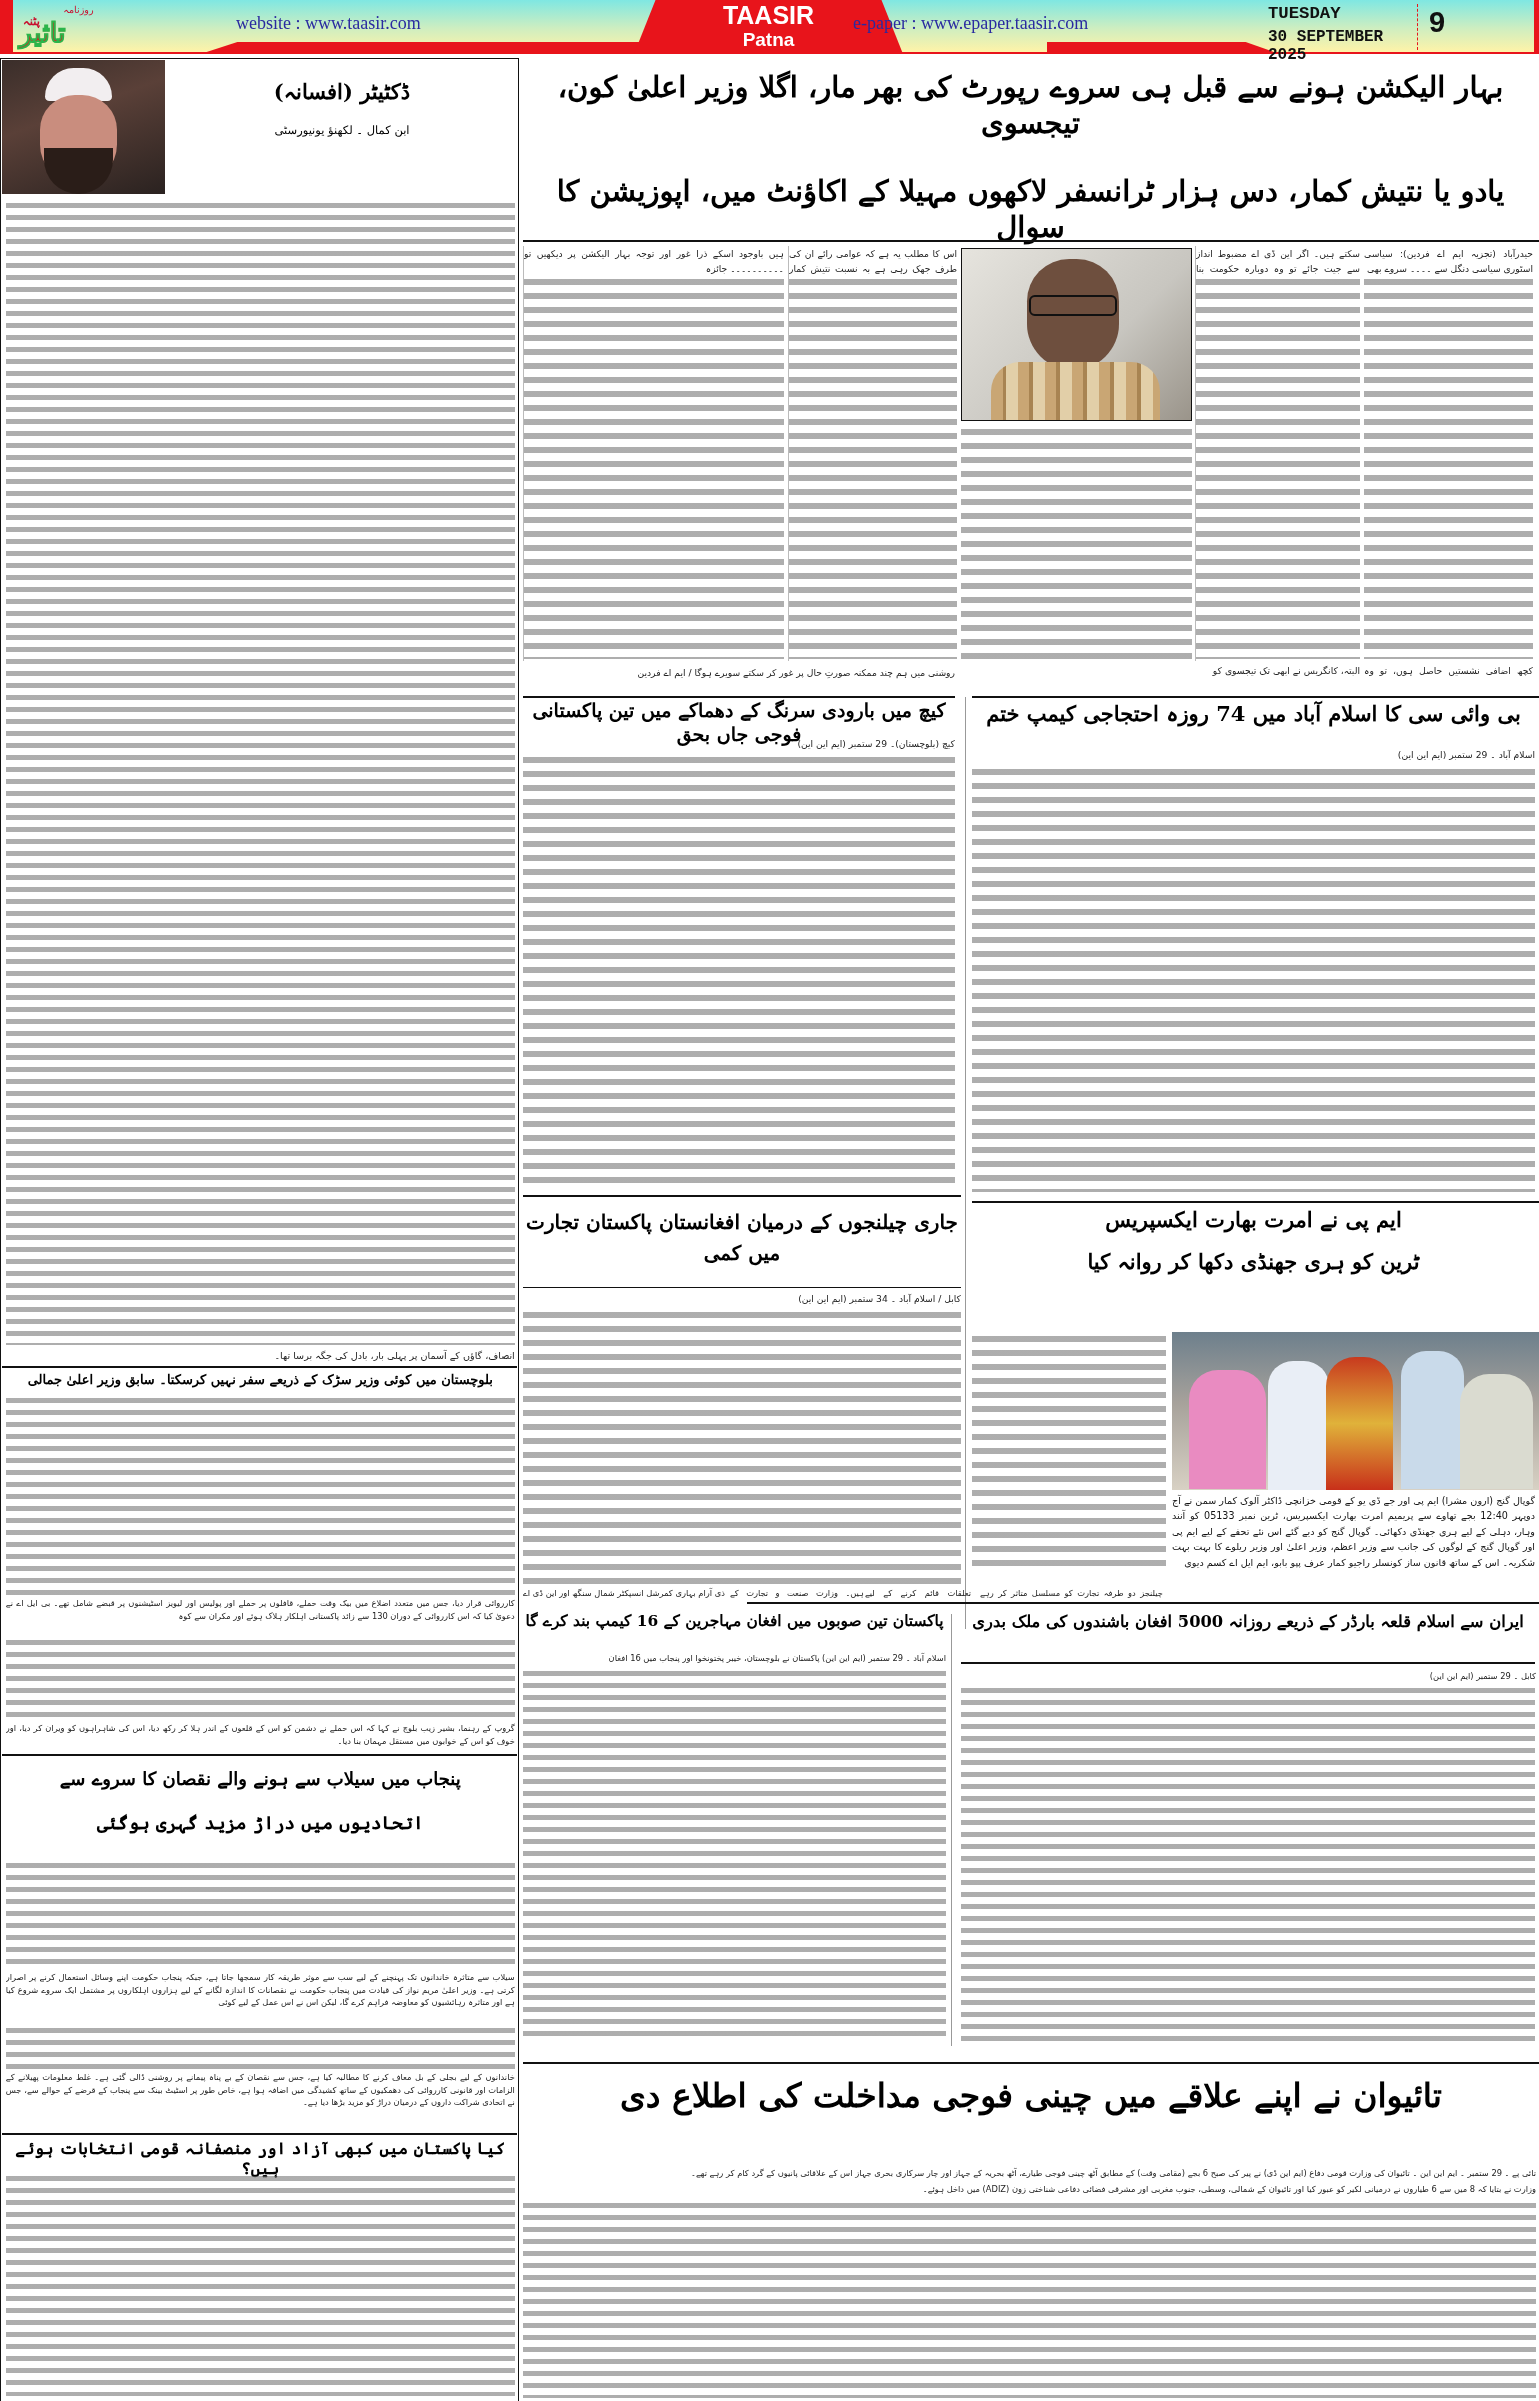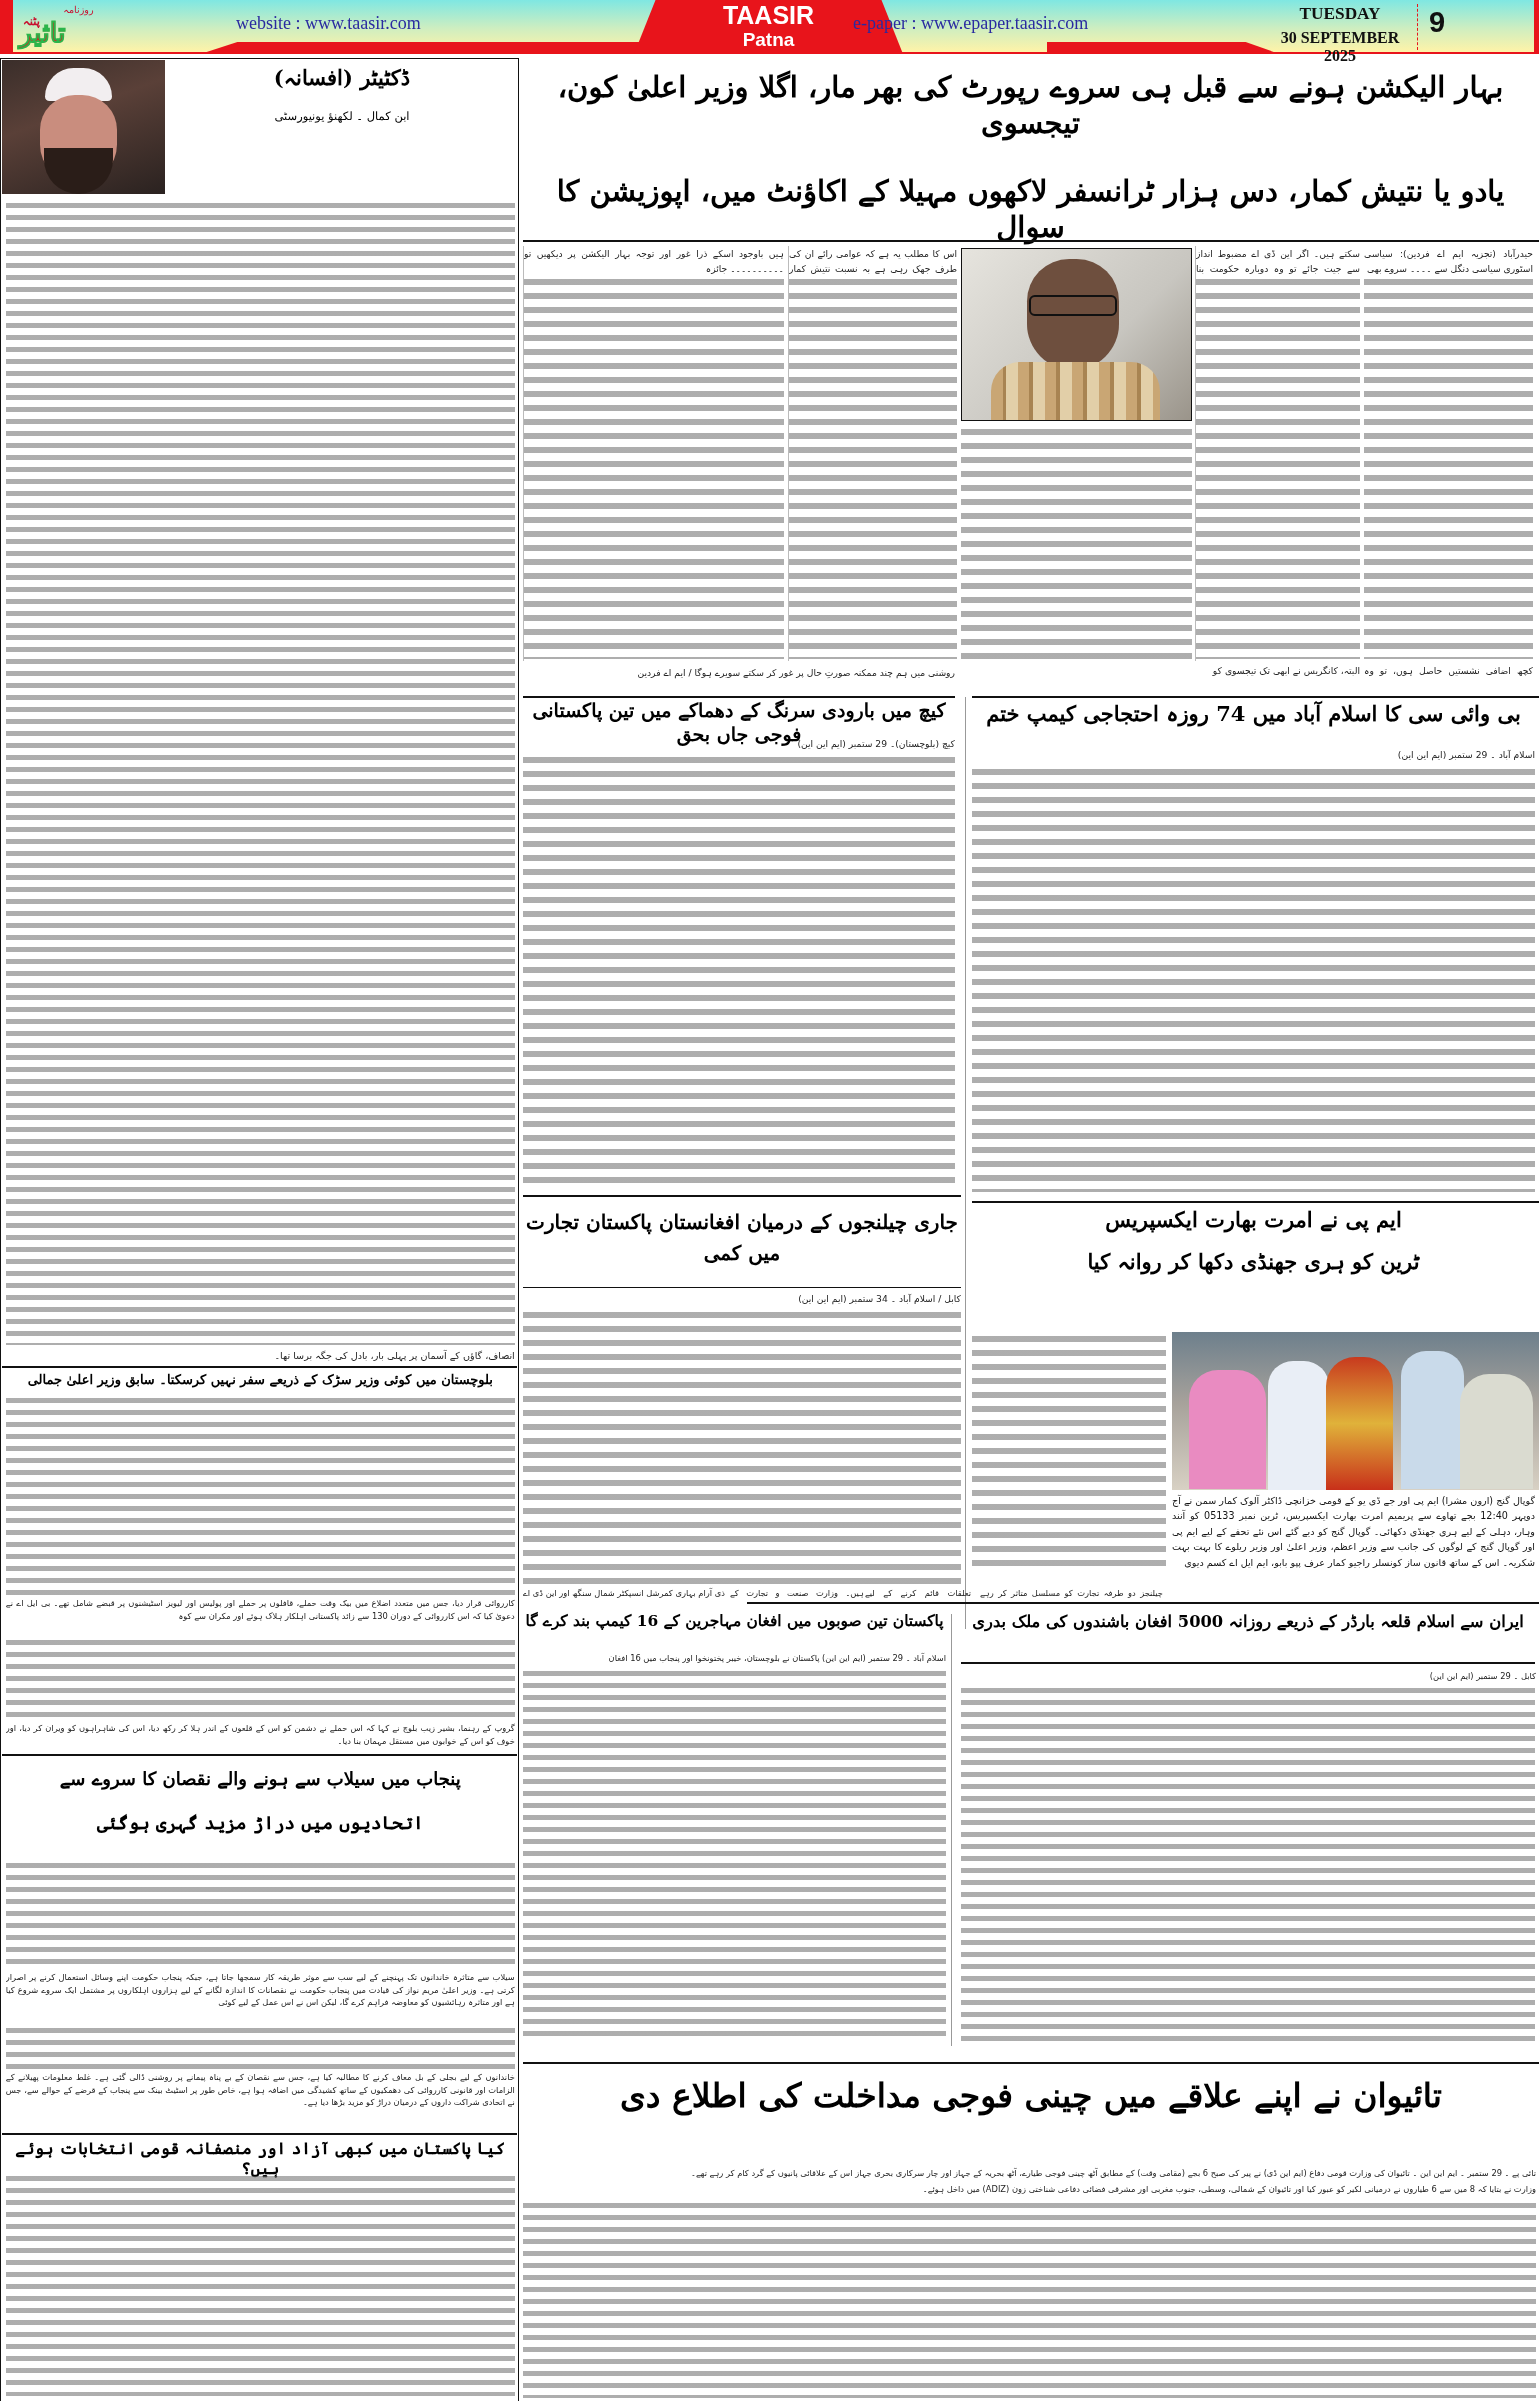--- a/index.html
+++ b/index.html
@@ -10,21 +10,21 @@
 .mh-logo .small{font-family:"DejaVu Serif",serif;font-size:9.6px;color:#c8102e;display:block;text-align:right;padding-right:5.8px}
 .mh-logo .city{font-family:"DejaVu Serif",serif;font-size:11.5px;color:#c8102e;font-weight:bold;position:absolute;left:9.6px;top:9.6px}
 .mh-logo .name{font-family:"DejaVu Serif",serif;font-size:27px;color:#e8141b;font-weight:bold;position:absolute;left:5.8px;top:13.4px;-webkit-text-stroke:1px #2bb54a}
 .mh-web{position:absolute;left:236px;top:13.4px;font-family:"Liberation Serif",serif;font-size:18px;color:#2a2aa0}
 .mh-redbar{position:absolute;left:202px;top:42px;width:442px;height:11.5px;background:#e8141b;clip-path:polygon(8% 0,100% 0,100% 100%,0 100%)}
 .mh-center{position:absolute;left:634px;top:0;width:269px;height:54px;background:#e8141b;clip-path:polygon(8% 0,92% 0,100% 100%,0 100%);text-align:center;color:#fff}
 .mh-center .t1{font-family:"Liberation Sans",sans-serif;font-weight:bold;font-size:25px;line-height:27px;display:block;padding-top:1.9px}
 .mh-center .t2{font-family:"Liberation Sans",sans-serif;font-weight:bold;font-size:19px;line-height:21px;display:block}
 .mh-epaper{position:absolute;left:853px;top:13.4px;font-family:"Liberation Serif",serif;font-size:18px;color:#2a2aa0}
 .mh-redbar2{position:absolute;left:1047px;top:42px;width:231px;height:11.5px;background:#e8141b;clip-path:polygon(0 0,86% 0,100% 100%,0 100%)}
-.mh-date{position:absolute;left:1268px;top:3.8px;width:144px;text-align:center;font-family:Liberation Serif, serif;font-weight:bold}
+.mh-date{position:absolute;left:1268px;top:3.8px;width:144px;text-align:left;font-family:Liberation Mono, monospace;font-weight:bold}
 .mh-date .d1{font-size:17.3px;display:block}
 .mh-date .d2{font-size:16px;display:block;margin-top:5px}
 .mh-sep{position:absolute;left:1417px;top:3.8px;height:46px;border-left:1px dashed #e8141b}
 .mh-page{position:absolute;left:1429px;top:5.8px;font-family:"Liberation Sans",sans-serif;font-weight:bold;font-size:29px}
 
 .col{position:absolute;direction:rtl}
 .rule{position:absolute;background:#111}
 .hl{font-family:"DejaVu Serif",serif;font-weight:bold;direction:rtl;text-align:center;color:#000;line-height:1.25}
 .body-text{font-family:"DejaVu Sans",sans-serif;font-size:9.2px;line-height:15px;text-align:justify;direction:rtl;color:#222;overflow:hidden}
 .body-text.sm{font-size:8.3px;line-height:12.7px}
@@ -63,21 +63,21 @@
 
 <section class="box-left"></section>
 
 <div class="photo" style="left:1.9px;top:60px;width:163px;height:134px;border:none;background:linear-gradient(160deg,#3a2e2a 0%,#5a4038 40%,#2a2220 100%)">
   <div style="position:absolute;left:43px;top:7.7px;width:67px;height:33px;background:#f2eef0;border-radius:38px 38px 5.8px 5.8px"></div>
   <div style="position:absolute;left:38px;top:35px;width:77px;height:88px;background:#c98d7e;border-radius:38px 38px 42px 42px"></div>
   <div style="position:absolute;left:42px;top:88px;width:69px;height:46px;background:#2a1d18;border-radius:0 0 35px 35px"></div>
 </div>
 
 <div class="col" style="left:169px;top:61px;width:346px">
-  <h2 class="hl" style="font-size:21px;margin-top:4px">ڈکٹیٹر (افسانہ)</h2>
+  <h2 class="hl" style="font-size:21px;margin-top:18px">ڈکٹیٹر (افسانہ)</h2>
   <div class="hl" style="font-size:11.5px;font-weight:normal;margin:18px 0">ابن کمال ۔ لکھنؤ یونیورسٹی</div>
 </div>
 <div class="col" style="left:5.8px;top:200px;width:509px;height:1145px">
   <span class="fill sm"></span>
 </div>
 <p class="col body-text" style="left:5.8px;top:1348px;width:509px;height:15.4px;font-size:9.6px">انصاف، گاؤں کے آسمان پر پہلی بار، بادل کی جگہ برسا تھا۔</p>
 
 <div class="rule" style="left:1.9px;top:1366px;width:515px;height:1.9px"></div>
 <h2 class="col hl" style="left:5.8px;top:1368px;width:509px;font-size:13px;line-height:23px">بلوچستان میں کوئی وزیر سڑک کے ذریعے سفر نہیں کرسکتا۔ سابق وزیر اعلیٰ جمالی</h2>
 <div class="col" style="left:5.8px;top:1395px;width:509px;height:200px">

